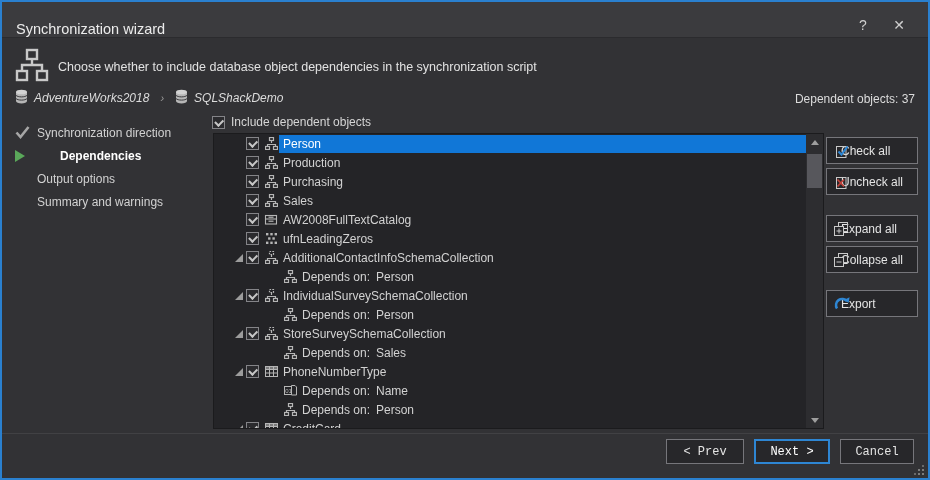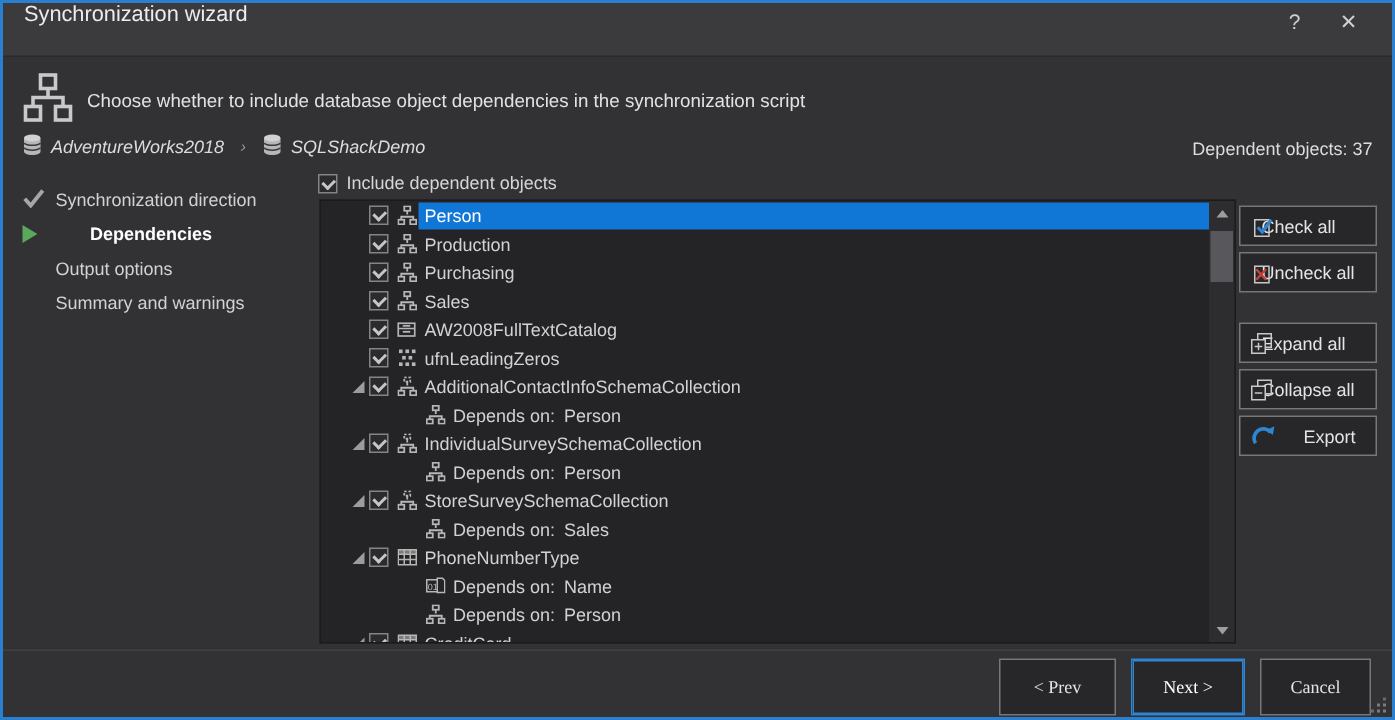--- a/index.html
+++ b/index.html
@@ -6,21 +6,21 @@
   html,body { background:#1e1e1e; font-family:"Liberation Sans", sans-serif; }
   .window{
     position:relative; width:930px; height:480px;
     background:#323235; border:2px solid #2a80cf; overflow:hidden;
     color:#d6d6d6; font-size:12px;
   }
   
   .titlebar{
     position:absolute; top:0; left:0; right:0; height:36px;
     background:#3b3b3e; border-bottom:1px solid #2b2b2e;
-    display:flex; align-items:flex-start; padding:0 14px;
+    display:flex; align-items:flex-end; padding:0 14px;
   }
   .titlebar .title{ font-size:14.5px; color:#ececec; flex:1; }
   .tbtn{ width:30px; height:24px; display:flex; align-items:center; justify-content:center;
          color:#cfcfcf; font-size:14px; cursor:default; margin-left:6px; }
   
   .hdr-icon{ position:absolute; left:13px; top:46px; }
   .hdr-desc{ position:absolute; left:56px; top:58px; font-size:12.5px; color:#e2e2e2; }
   .breadcrumb{ position:absolute; left:13px; top:86px; height:20px; display:flex; align-items:center; gap:7px;font-style:italic; }
   .crumb{ display:flex; align-items:center; gap:6px; color:#dcdcdc; }
   .crumb-sep{ color:#9a9a9a; font-size:11px; margin:0 4px; }
@@ -63,23 +63,23 @@
   .sb-thumb{ position:absolute; left:1px; top:20px; width:15px; height:34px; background:#57575c; }
   
   .side-buttons{ position:absolute; left:824px; top:135px; width:92px; }
   .side-btn{ position:relative; width:92px; height:27px; background:#27272a; border:1px solid #76767b;
              color:#e4e4e4; font-size:12px; display:flex; align-items:center; justify-content:flex-start;
              font-family:"Liberation Sans",sans-serif; }
   .side-btn .bicon{ position:absolute; left:6px; top:4px; }
   .side-btn .blbl{ margin-left:14px; }
   
   .footer-line{ position:absolute; left:0; right:0; top:431px; height:1px; background:#414144; }
-  .fbtn{ position:absolute; top:437px; height:38px; background:#27272a; border:1px solid #76767b;
+  .fbtn{ position:absolute; top:437px; height:25px; background:#27272a; border:1px solid #76767b;
          color:#e4e4e4; font-size:12px; display:flex; align-items:center; justify-content:center;
-         font-family:Liberation Serif, serif; }
+         font-family:Liberation Mono, monospace; }
   .fbtn.prev{ left:664px; width:78px; }
   .fbtn.next{ left:752px; width:76px; border:1px solid #2e86d3; box-shadow:0 0 0 1px #2e86d3 inset; color:#fff; }
   .fbtn.cancel{ left:838px; width:74px; }
   .grip{ position:absolute; right:4px; bottom:3px; width:11px; height:11px; }
   .grip::after{ content:""; position:absolute; right:0; bottom:0; width:2px; height:2px; background:#7c7c7c;
     box-shadow:-4px 0 #7c7c7c, 0 -4px #7c7c7c, -8px 0 #6a6a6a, 0 -8px #6a6a6a, -4px -4px #7c7c7c; }
 </style>
 </head>
 <body>
 
@@ -430,21 +430,21 @@
 
   <button class="side-btn" style="margin-top: 4px;">
     <span class="bicon"><svg width="17" height="18" viewBox="0 0 17 18" fill="none" stroke="#c9c9c9">
             <rect x="5.5" y="2.5" width="9" height="9"></rect>
             <rect x="1.5" y="6.5" width="9" height="9" fill="#27272a"></rect>
             <path d="M3.5 11h5"></path>
           </svg></span>
     <span class="blbl">Collapse all</span>
   </button>
 
-  <button class="side-btn" style="margin-top: 4px; padding-left: 28px;">
+  <button class="side-btn" style="margin-top: 17px;">
     <span class="bicon"><svg width="19" height="18" viewBox="0 0 19 18" fill="none">
             <path d="M4 13.5A6.2 6.2 0 0 1 14 6.2" stroke="#2e86d3" stroke-width="2.5"></path>
             <path d="M16.6 2.2l-1 5.6-4.8-2.9z" fill="#2e86d3"></path>
           </svg></span>
     <span class="blbl">Export</span>
   </button>
 </div>
 
   <div class="footer-line"></div>
   <button class="fbtn prev">&lt; Prev</button>

